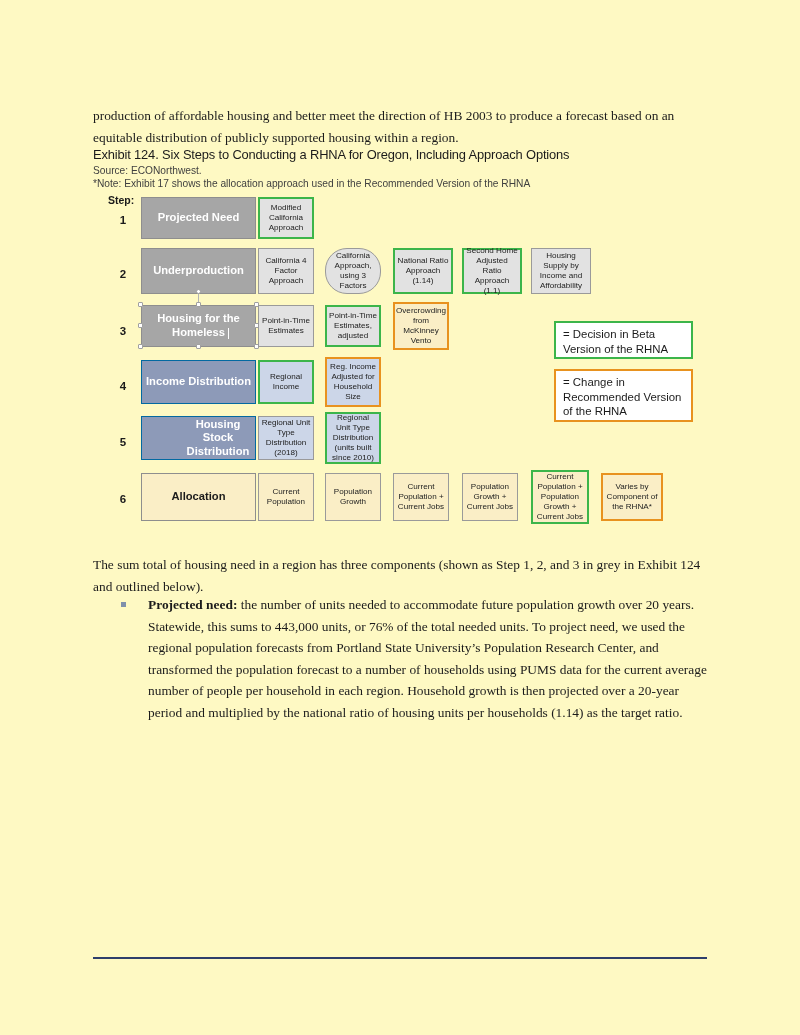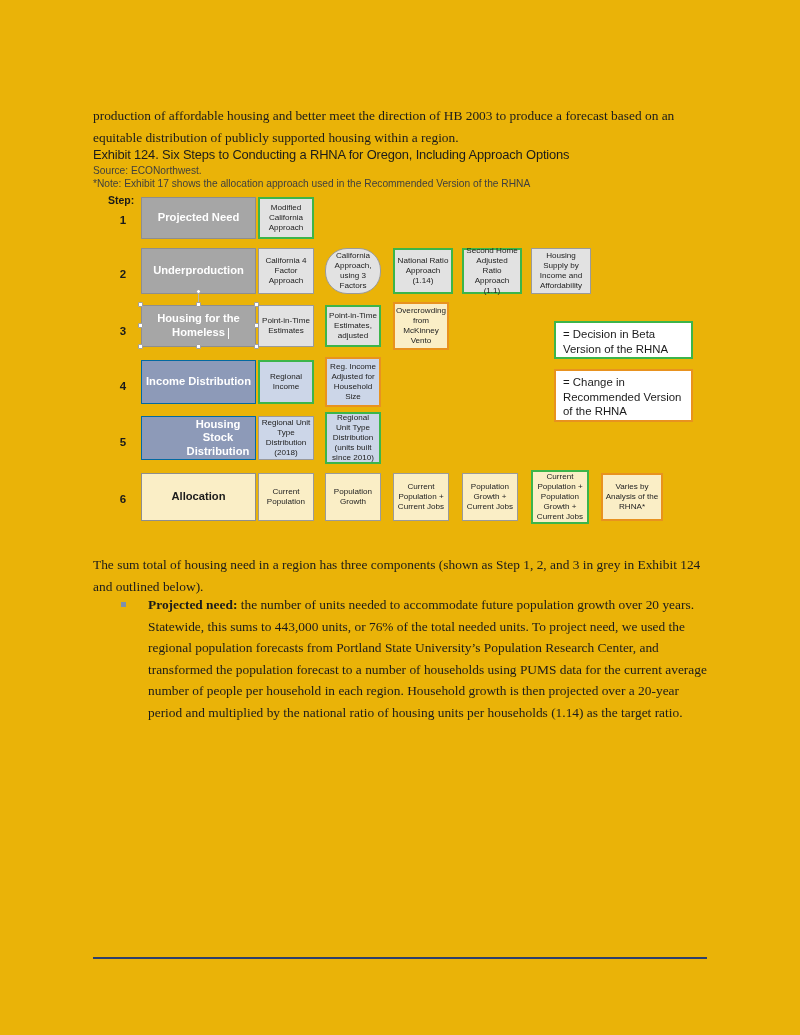--- a/index.html
+++ b/index.html
@@ -12,21 +12,21 @@
     height: 1035px;
     position: relative;
     font-family: "Liberation Serif", serif;
     color: #1a1a1a;
     overflow: hidden;
   }
 
   .page {
     position: absolute;
     inset: 0;
-    background: #eab308;
+    background: #fef9c3;
   }
 
   
   .bodytext {
     position: absolute;
     font-family: "Liberation Serif", serif;
     font-size: 13.4px;
     line-height: 21.5px;
     color: #1b1b1b;
     text-align: left;
@@ -309,21 +309,21 @@
     <div class="box label blue" style="left:141px; top:226px; width:115px; height:44px;padding-left:41px;">Housing Stock Distribution</div>
     <div class="box fill-blue ol-grey" style="left:258px; top:226px; width:56px; height:44px;">Regional Unit Type Distribution (2018)</div>
     <div class="box fill-blue ol-green" style="left:325px; top:222px; width:56px; height:52px;">Regional Unit Type Distribution (units built since 2010)</div>
 
     <div class="box label cream" style="left:141px; top:283px; width:115px; height:48px;">Allocation</div>
     <div class="box fill-cream ol-grey" style="left:258px; top:283px; width:56px; height:48px;">Current Population</div>
     <div class="box fill-cream ol-grey" style="left:325px; top:283px; width:56px; height:48px;">Population Growth</div>
     <div class="box fill-cream ol-grey" style="left:393px; top:283px; width:56px; height:48px;">Current Population + Current Jobs</div>
     <div class="box fill-cream ol-grey" style="left:462px; top:283px; width:56px; height:48px;">Population Growth + Current Jobs</div>
     <div class="box fill-cream ol-green" style="left:531px; top:280px; width:58px; height:54px;">Current Population + Population Growth + Current Jobs</div>
-    <div class="box fill-cream ol-orange" style="left:601px; top:283px; width:62px; height:48px;">Varies by Analysis of the RHNA*</div>
+    <div class="box fill-cream ol-orange" style="left:601px; top:283px; width:62px; height:48px;">Varies by Component of the RHNA*</div>
 
     <div class="legend-box ol-orange" style="left:554px; top:179px; width:139px; height:53px;">= Change in Recommended Version of the RHNA</div>
     <div class="legend-box ol-green" style="left:554px; top:131px; width:139px; height:38px;">= Decision in Beta Version of the RHNA</div>
 
   </div>
 
   <p class="bodytext" id="sum-para">The sum total of housing need in a region has three components (shown as Step 1, 2, and 3 in grey in Exhibit 124 and outlined below).</p>
 
   <div id="bullet-list">
     <div class="bullet-row">

